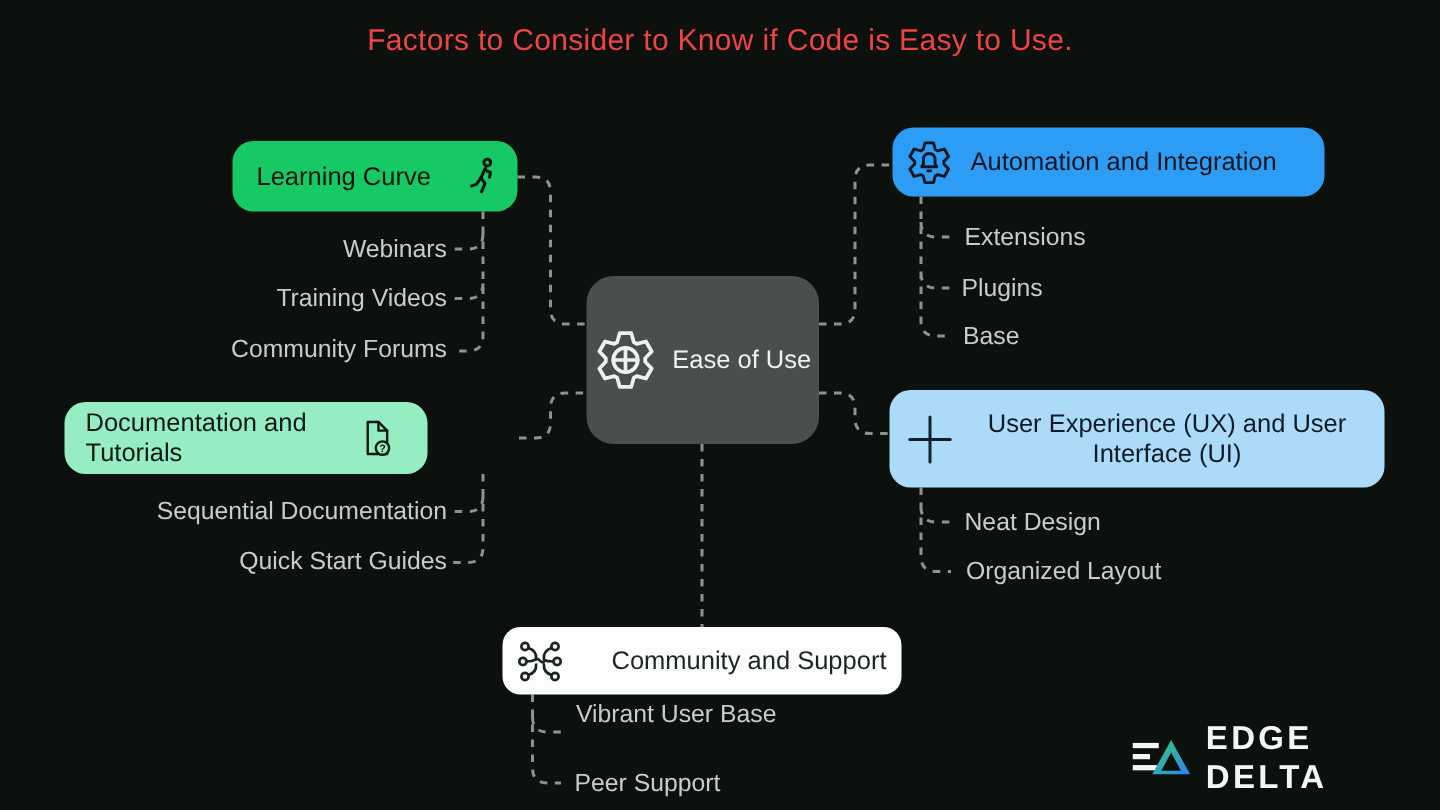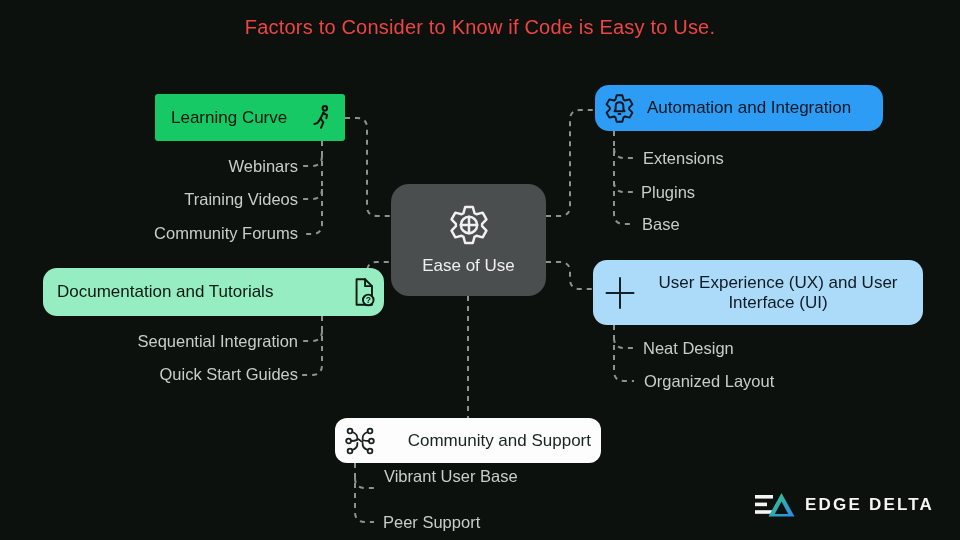--- a/index.html
+++ b/index.html
@@ -19,36 +19,36 @@
     text-align:center; font-size:20px; font-weight:500; color:#ef4444;
     letter-spacing:0.2px;
   }
 
   .node { position:absolute; display:flex; align-items:center; }
   .node .lbl { font-weight:500; }
 
   .node-center {
     left:391px; top:184px; width:155px; height:112px;
     background:#4a4e4f; border-radius:18px;
-    flex-direction:column; justify-content:center; gap:10px;
+    flex-direction:row; justify-content:center; gap:10px;
     color:#eef1f0;
   }
   .node-center .lbl { font-size:17px; font-weight:400; color:#eef1f0; }
 
   .node-learning {
     left:155px; top:94px; width:190px; height:47px;
-    background:#17c964; border-radius:3px;
+    background:#17c964; border-radius:14px;
     justify-content:space-between; padding:0 9px 0 16px;text-align:right;
   }
   .node-learning .lbl { font-size:17px; color:#07150c; }
 
   .node-doc {
-    left:43px; top:268px; width:341px; height:48px;
+    left:43px; top:268px; width:242px; height:48px;
     background:#96edc2; border-radius:14px;
-    justify-content:space-between; padding:0 4px 0 14px;
+    justify-content:space-between; padding:0 20px 0 14px;
   }
   .node-doc .lbl { font-size:17px; color:#0d1a13; }
 
   .node-auto {
     left:595px; top:85px; width:288px; height:46px;
     background:#2d9cf4; border-radius:14px;
     justify-content:flex-start; gap:12px; padding:0 10px 0 9px;
   }
   .node-auto .lbl { font-size:17px; color:#0b1620; }
 
@@ -70,21 +70,21 @@
     position:absolute; font-size:16.5px; font-weight:500;
     color:#c8cdcb; line-height:22px; white-space:nowrap;
   }
   .child.r { text-align:right; }
 
   .logo {
     position:absolute; left:755px; top:490px; height:30px;
     display:flex; align-items:center; gap:10px;
   }
   .logo .wordmark {
-    font-size:17px; font-weight:700; letter-spacing:2.2px; color:#f4f6f5;
+    font-size:22px; font-weight:700; letter-spacing:2.2px; color:#f4f6f5;
   }
   .icon { display:block; }
 </style>
 </head>
 <body>
 
 <div class="stage">
 
   <svg class="connectors" viewBox="0 0 960 540">
     <path d="M345 118 L357 118 Q367 118 367 128 L367 206 Q367 216 377 216 L391 216"></path>
@@ -175,21 +175,21 @@
         <path d="M22.7 24 C19 22.8 17.4 20 17.6 17"></path>
         <path d="M12.4 13.4 C14.2 12.2 15.8 16.8 17.6 15.4"></path>
       </g>
     </svg>
     <div class="lbl">Community and Support</div>
   </div>
 
   <div class="child r" style="top:155px; right:662px;">Webinars</div>
   <div class="child r" style="top:188px; right:662px;">Training Videos</div>
   <div class="child r" style="top:222px; right:662px;">Community Forums</div>
-  <div class="child r" style="top:330px; right:662px;">Sequential Integration</div>
+  <div class="child r" style="top:330px; right:662px;">Sequential Documentation</div>
   <div class="child r" style="top:363px; right:662px;">Quick Start Guides</div>
 
   <div class="child" style="top:147px; left:643px;">Extensions</div>
   <div class="child" style="top:181px; left:641px;">Plugins</div>
   <div class="child" style="top:213px; left:642px;">Base</div>
   <div class="child" style="top:337px; left:643px;">Neat Design</div>
   <div class="child" style="top:370px; left:644px;">Organized Layout</div>
 
   <div class="child" style="top:465px; left:384px;">Vibrant User Base</div>
   <div class="child" style="top:511px; left:383px;">Peer Support</div>

